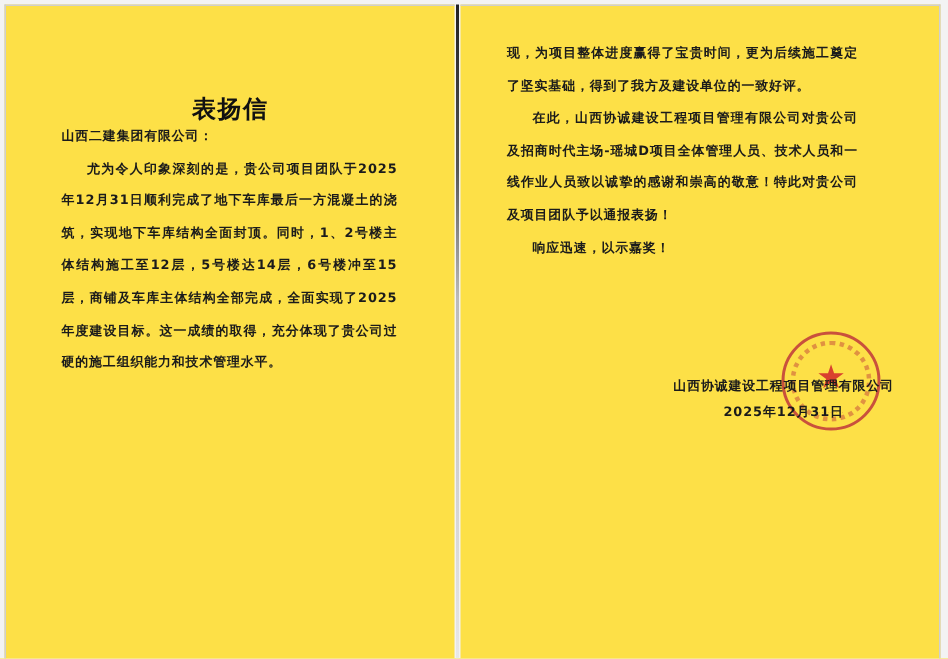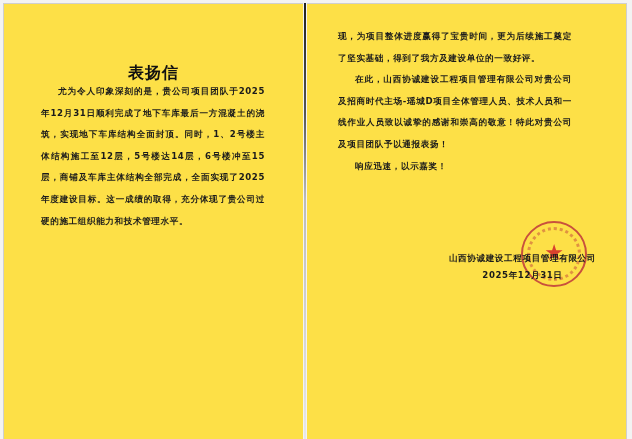--- a/index.html
+++ b/index.html
@@ -52,20 +52,21 @@
     position: absolute; bottom: 8px; left: 0; width: 100%; text-align: center;
     font-size: 3px; color: #c0393b;
   }
 </style>
 </head>
 <body>
 
 <div class="page page-left">
   <div class="title">表扬信</div>
   <div class="text left-body">
+    <p class="para noindent">山西二建集团有限公司：</p>
     <p class="para">尤为令人印象深刻的是，贵公司项目团队于2025年12月31日顺利完成了地下车库最后一方混凝土的浇筑，实现地下车库结构全面封顶。同时，1、2号楼主体结构施工至12层，5号楼达14层，6号楼冲至15层，商铺及车库主体结构全部完成，全面实现了2025年度建设目标。这一成绩的取得，充分体现了贵公司过硬的施工组织能力和技术管理水平。</p>
 
   </div>
 </div>
 
 <div class="spine"></div>
 
 <div class="page page-right">
   <div class="text right-body">
     <p class="para noindent">现，为项目整体进度赢得了宝贵时间，更为后续施工奠定了坚实基础，得到了我方及建设单位的一致好评。</p>

